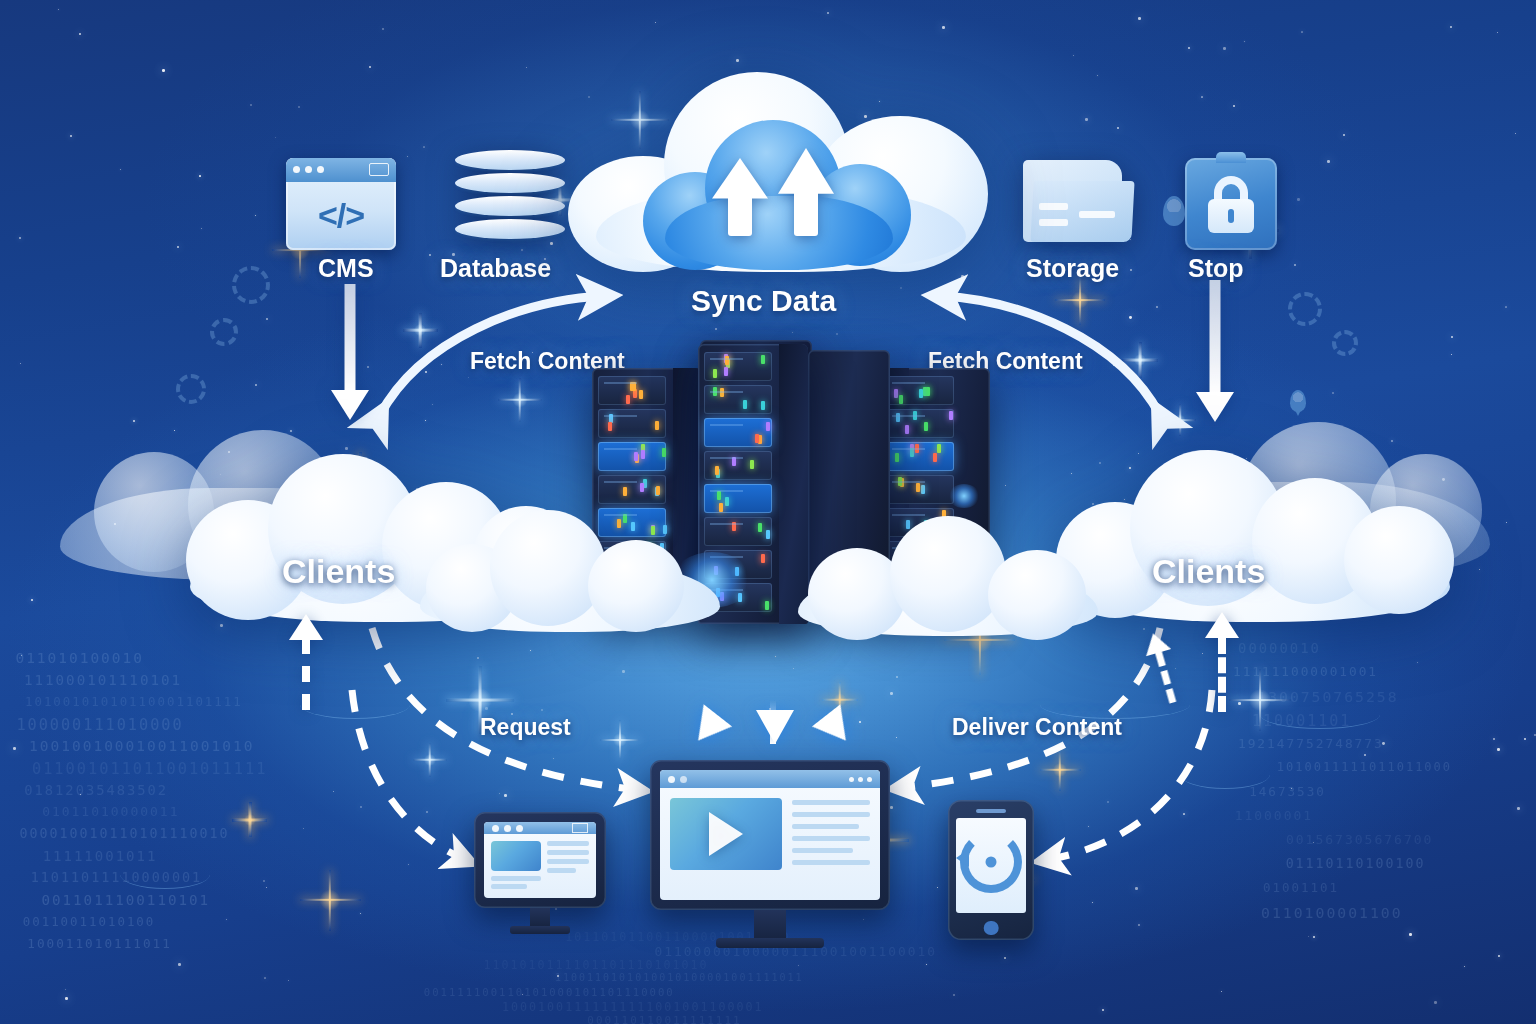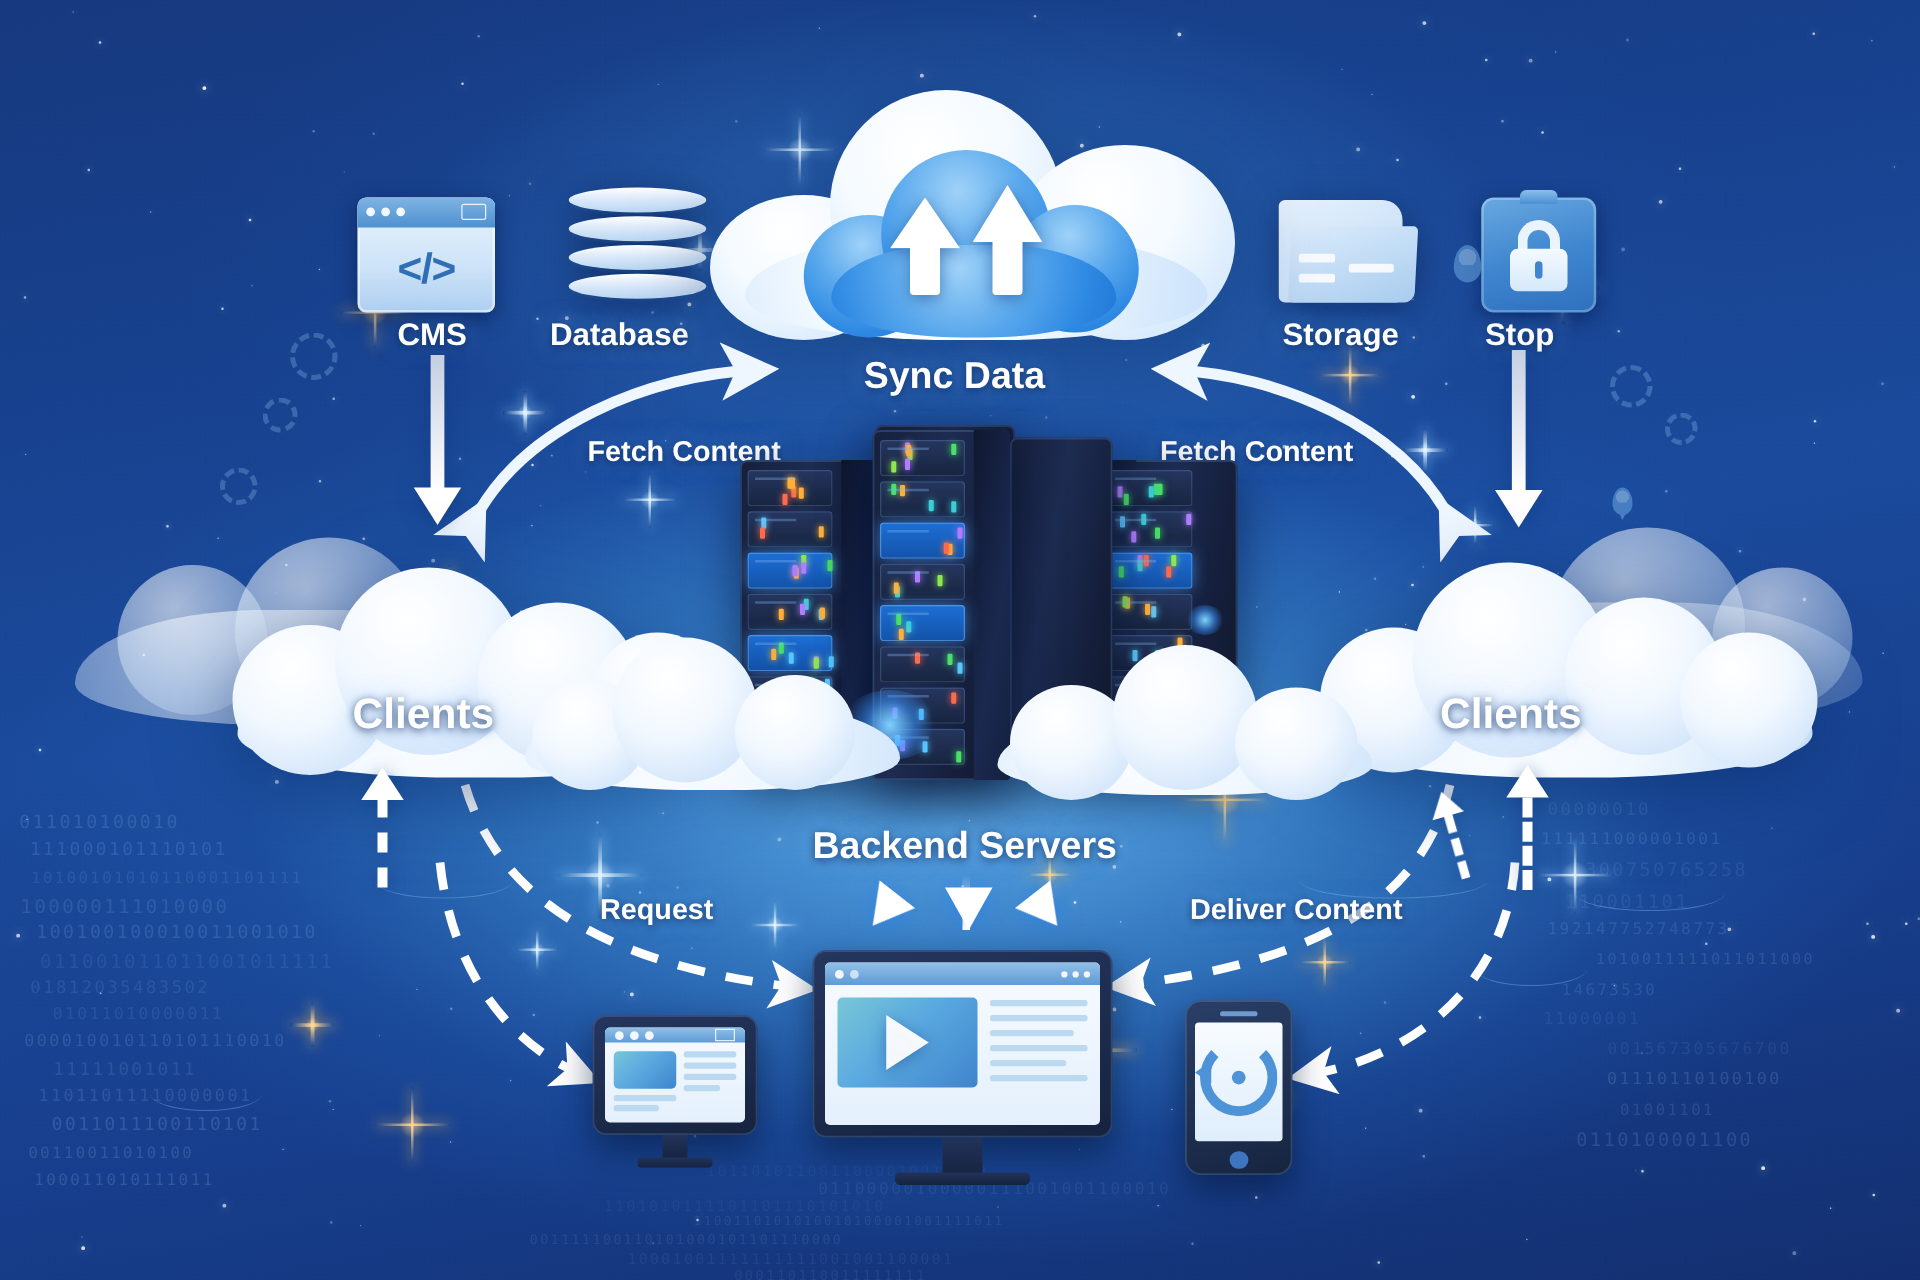--- a/index.html
+++ b/index.html
@@ -633,21 +633,21 @@
       <div class="bin" style="left:1238.0834166286513px;top:640px;font-size:13.875320277176797px;opacity:0.75;text-align:center;">00000010</div>
       <div class="bin" style="left:1233.0142071610317px;top:664px;font-size:12.7497338084504px;opacity:0.90;">111111000001001</div>
       <div class="bin" style="left:1257.3074370715767px;top:688px;font-size:14.732947938144207px;opacity:0.59;">1300750765258</div>
       <div class="bin" style="left:1252.0271079568192px;top:712px;font-size:15.030349141918123px;opacity:0.56;">110001101</div>
       <div class="bin" style="left:1237.9275356791914px;top:736px;font-size:12.842237582430243px;opacity:0.76;">192147752748773</div>
       <div class="bin" style="left:1276.7700180737302px;top:760px;font-size:12px;opacity:0.81;">1010011111011011000</div>
       <div class="bin" style="left:1249.1653150040656px;top:784px;font-size:12.605329126119614px;opacity:0.75;">14673530</div>
       <div class="bin" style="left:1234.706956660375px;top:808px;font-size:12.956272538751364px;opacity:0.51;">11000001</div>
       <div class="bin" style="left:1285.9717644844204px;top:832px;font-size:13.015943609178066px;opacity:0.51;">001567305676700</div>
       <div class="bin" style="left:1285.6291791284457px;top:856px;font-size:13.278317139483988px;opacity:0.92;">01110110100100</div>
-      <div class="bin" style="left:1263.0616065999493px;top:880px;font-size:12.44548776280135px;opacity:0.76;margin-left:33px;">01001101</div>
+      <div class="bin" style="left:1263.0616065999493px;top:880px;font-size:12.44548776280135px;opacity:0.76;">01001101</div>
       <div class="bin" style="left:1261.1043773917481px;top:904px;font-size:14.761733538471162px;opacity:0.88;">0110100001100</div>
       <div class="bin" style="left:565.1425322517753px;top:930px;font-size:11.669666982721537px;opacity:0.31;">1011010110011000010010000</div>
       <div class="bin" style="left:654.5182719407603px;top:944px;font-size:12.878836570074782px;opacity:0.52;">01100000100000111001001100010</div>
       <div class="bin" style="left:483.4907922055572px;top:958px;font-size:11.64033797569573px;opacity:0.33;">1101010111101101110101010</div>
       <div class="bin" style="left:554.9325283104554px;top:972px;font-size:10.014257474103943px;opacity:0.56;">1100110101010010100001001111011</div>
       <div class="bin" style="left:423.86496423743665px;top:986px;font-size:10.57970549352467px;opacity:0.60;">001111100110101000101101110000</div>
       <div class="bin" style="left:502.027165107429px;top:1000px;font-size:11.676709413062781px;opacity:0.44;">10001001111111111001001100001</div>
       <div class="bin" style="left:587.33266224619px;top:1014px;font-size:10.929310881299898px;opacity:0.49;">000110110011111111</div>
       <div class="wave" style="left:1040px;top:690px;width:150px;"></div>
       <div class="wave" style="left:1260px;top:700px;width:120px;"></div>
@@ -1040,21 +1040,20 @@
     <i style="left:168px;top:40px;width:96px;height:92px;"></i>
   </div>
   <div class="cloud" style="left:798px;top:512px;width:300px;height:124px;z-index:6;">
     <div class="base" style="position:absolute;left:0;top:58px;width:300px;height:66px;
         background:radial-gradient(circle at 40% 24%, #ffffff 0%, #eff7ff 48%, #d2e6fb 100%);"></div>
     <i style="left:10px;top:36px;width:98px;height:92px;"></i>
     <i style="left:92px;top:4px;width:116px;height:116px;"></i>
     <i style="left:190px;top:38px;width:98px;height:90px;"></i>
   </div>
 
-  <div class="lbl big" style="left:650px;top:660px;z-index:7;">Backend Servers</div>
 
   <div class="tri" style="left:690px;top:712px;border-left:18px solid transparent;border-right:18px solid transparent;border-top:32px solid #fff;transform:rotate(38deg);z-index:7;"></div>
   <div class="tri" style="left:756px;top:710px;border-left:19px solid transparent;border-right:19px solid transparent;border-top:34px solid #fff;z-index:7;"></div>
   <div class="tri" style="left:818px;top:712px;border-left:18px solid transparent;border-right:18px solid transparent;border-top:32px solid #fff;transform:rotate(-38deg);z-index:7;"></div>
   <div style="position:absolute;left:770px;top:700px;width:6px;height:44px;background:linear-gradient(180deg,rgba(255,255,255,0),#fff);z-index:7;"></div>
 
   <div class="lbl flow" style="left:480px;top:714px;z-index:7;">Request</div>
   <div class="lbl flow" style="left:952px;top:714px;z-index:7;">Deliver Content</div>
 
   <div class="darw" style="left:288px;top:614px;width:36px;height:96px;z-index:7;">

